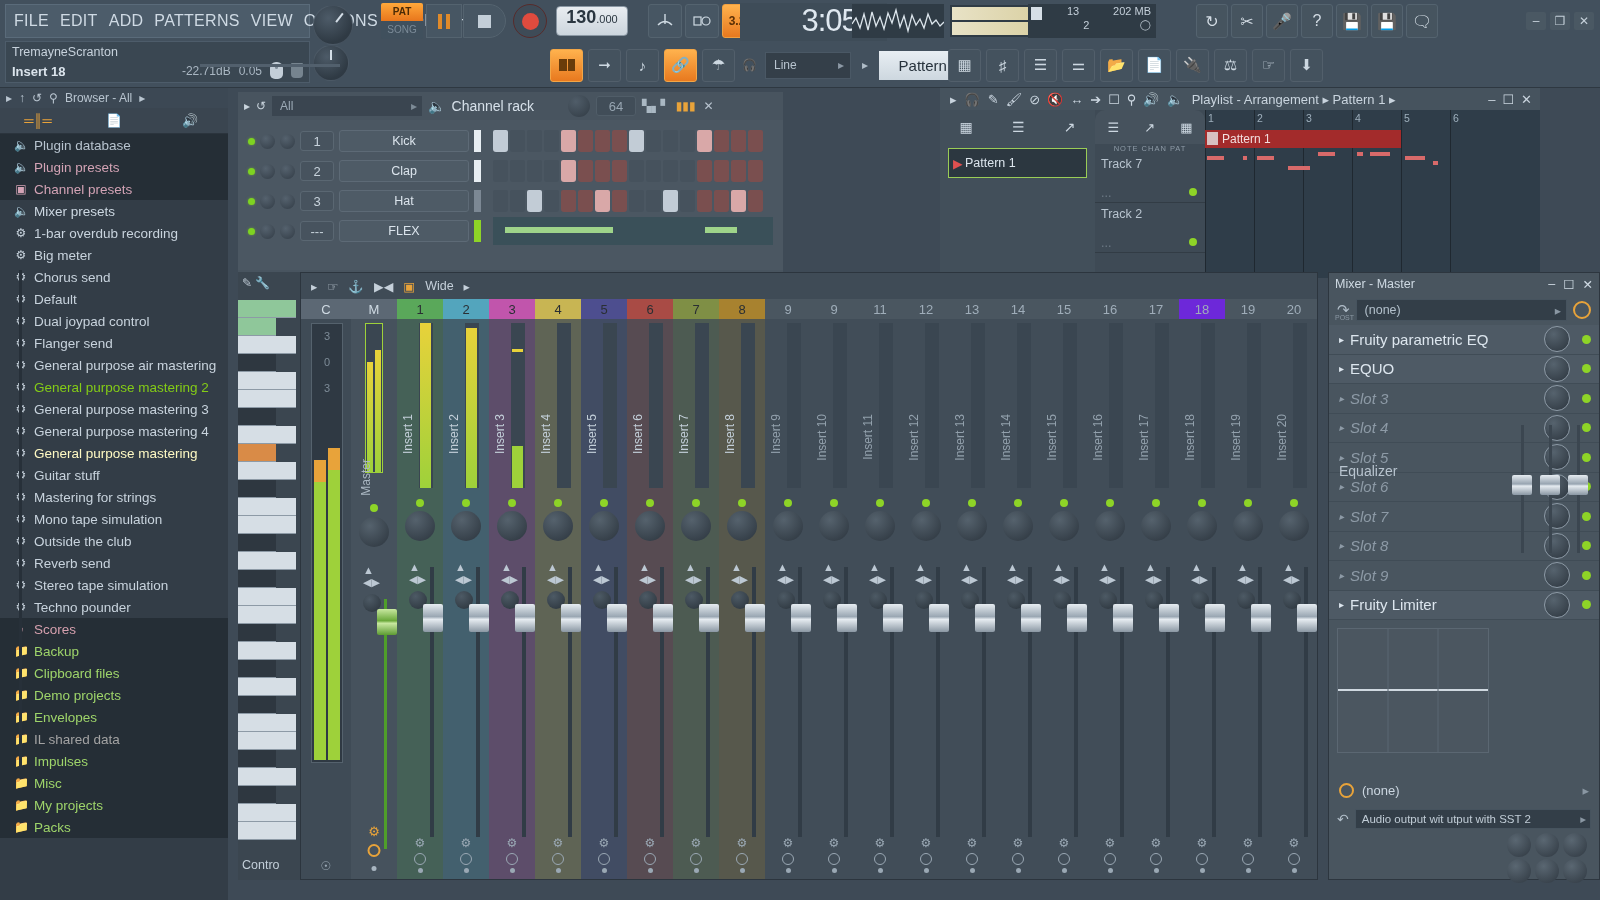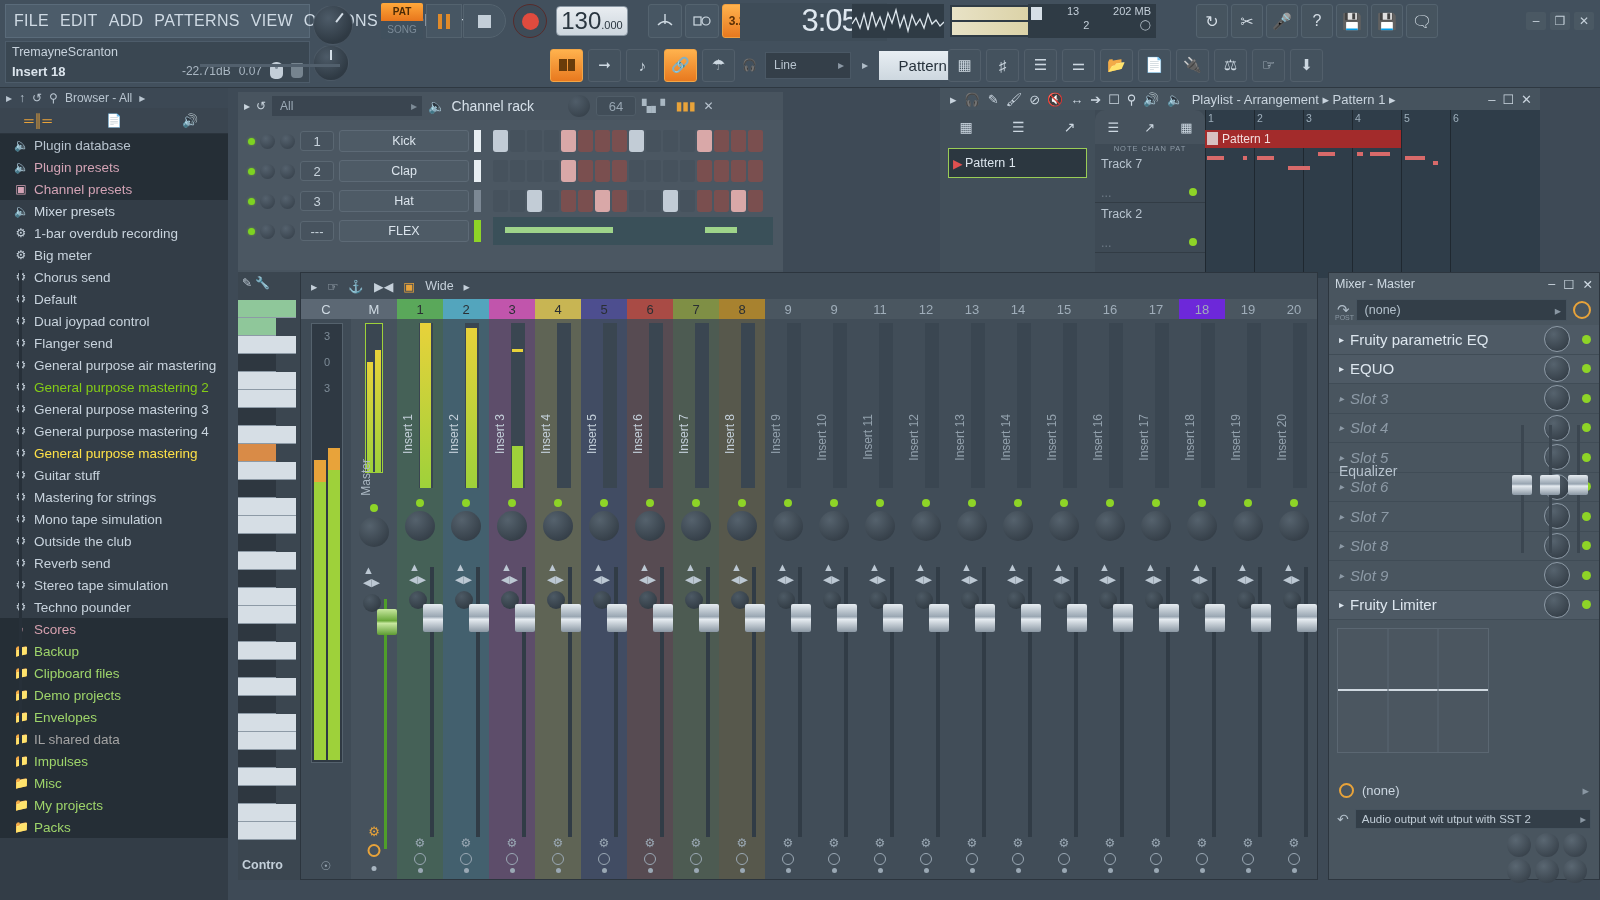--- a/index.html
+++ b/index.html
@@ -49,21 +49,21 @@
   #btn-pause { left:426px; top:4px; width:36px; height:34px; border-radius:0;}
   #btn-stop  { left:463px; top:4px; width:43px; height:34px; border-radius:0 17px 17px 0; }
   .pause-g { width:12px;height:15px; background:linear-gradient(90deg,#e08a2a 0 4px,transparent 4px 8px,#e08a2a 8px 12px);}
   .stop-g { width:13px;height:13px;background:#c3ced8;}
   #btn-rec { left:513px; top:4px; width:34px; height:34px; border-radius:50%;
              background:#3e4b57; border:1px solid #572b2b;}
   .rec-dot { width:17px;height:17px;border-radius:50%;background:#e04b3e;}
   .tempo { position:absolute; left:556px; top:6px; width:72px; height:30px;
            background:linear-gradient(#e9edf1,#ccd5dd); border:1px solid #8b98a4; border-radius:4px;
            display:flex;align-items:baseline;justify-content:center; color:#2a3640;}
-  .tempo b { font-size:24px; font-weight:normal; }
+  .tempo b { font-size:18px; font-weight:bold; }
   .tempo i { font-size:11px; font-style:normal; }
   .tgrp { position:absolute; top:4px; height:34px; width:34px; }
   .tgrp.on { background:linear-gradient(#ffb24d,#e8791f); border-color:#f0a040; color:#5a2f05; }
 
   .clock { position:absolute; left:802px; top:3px; width:147px; height:38px; background:#3e4c58;
            display:flex; align-items:baseline; justify-content:flex-end; padding-right:8px; }
   .clock .big { font-size:31px; color:#dfe8f0; font-weight:300; letter-spacing:-1px;}
   .clock .sm { font-size:19px; color:#dfe8f0; }
   .clock .bst { position:absolute; right:7px; top:3px; font-size:7px; color:#9fadb9; letter-spacing:1px;}
   .scope { position:absolute; left:952px; top:4px; width:92px; height:34px; background:#2f3b45; overflow:hidden;}
@@ -201,21 +201,21 @@
   .fx-noner { height:30px; display:flex;align-items:center; gap:8px; padding-left:10px; color:#cbd6e0; font-size:13px;}
   .clock-ico { width:15px;height:15px;border-radius:50%; border:2px solid #e8a33a;}
   .fx-out { height:28px; display:flex;align-items:center;gap:6px; padding:0 8px;}
   .fx-outsel { flex:1;height:20px;background:#333e48;border:1px solid #46535e;color:#c0ccd6;font-size:11.5px;
                display:flex;align-items:center;padding-left:6px; position:relative;}
   .fx-outsel:after{content:"\25B8";position:absolute;right:4px;color:#8a97a3;}
 
   
   .pianoroll { position:absolute; left:238px; top:272px; width:66px; height:608px; background:#3b4650;}
   .pr-keys { position:absolute; left:0; top:28px; width:58px; height:540px;}
-  .pr-ctrl { position:absolute; left:4px; bottom:8px; font-size:12.5px; color:#c3cfd9;font-weight:bold;}
+  .pr-ctrl { position:absolute; left:4px; bottom:8px; font-size:12.5px; color:#c3cfd9;}
 </style>
 </head>
 <body>
 
 <div id="app">
 
   <div class="toolbar">
 
     <div class="menubar" id="menubar">
         <span>FILE</span>
@@ -324,21 +324,21 @@
       <div class="wbtn">❐</div>
       <div class="wbtn cls">✕</div>
     </div>
 
     <div class="hintbar">
       <div class="hint-proj">TremayneScranton</div>
       <div class="hint-row2">
         <span class="hint-ins">Insert 18</span>
         <span class="hint-vals">
           <span>-22.71dB</span>
-          <span>0.07</span>
+          <span>0.05</span>
           <span class="mouse-ico"></span>
           <span class="trash-ico"></span>
         </span>
       </div>
     </div>
 
     <div class="row2" style="left:200px;width:150px">
       <div style="width:140px;height:3px;background:#52606d"></div>
     </div>
     <div class="row2" style="left:550px">
@@ -438,21 +438,21 @@
         <div class="br-item">
           <span class="ico" style="color: rgb(200, 211, 221);">⚙</span>
           <span style="color: rgb(200, 211, 221);">General purpose mastering 3</span>
         </div>
         <div class="br-item">
           <span class="ico" style="color: rgb(200, 211, 221);">⚙</span>
           <span style="color: rgb(200, 211, 221);">General purpose mastering 4</span>
         </div>
         <div class="br-item">
           <span class="ico" style="color: rgb(200, 211, 221);">⚙</span>
-          <span style="color: #fde047;">General purpose mastering</span>
+          <span style="color: #fef9c3;">General purpose mastering</span>
         </div>
         <div class="br-item">
           <span class="ico" style="color: rgb(200, 211, 221);">⚙</span>
           <span style="color: rgb(200, 211, 221);">Guitar stuff</span>
         </div>
         <div class="br-item">
           <span class="ico" style="color: rgb(200, 211, 221);">⚙</span>
           <span style="color: rgb(200, 211, 221);">Mastering for strings</span>
         </div>
         <div class="br-item">

